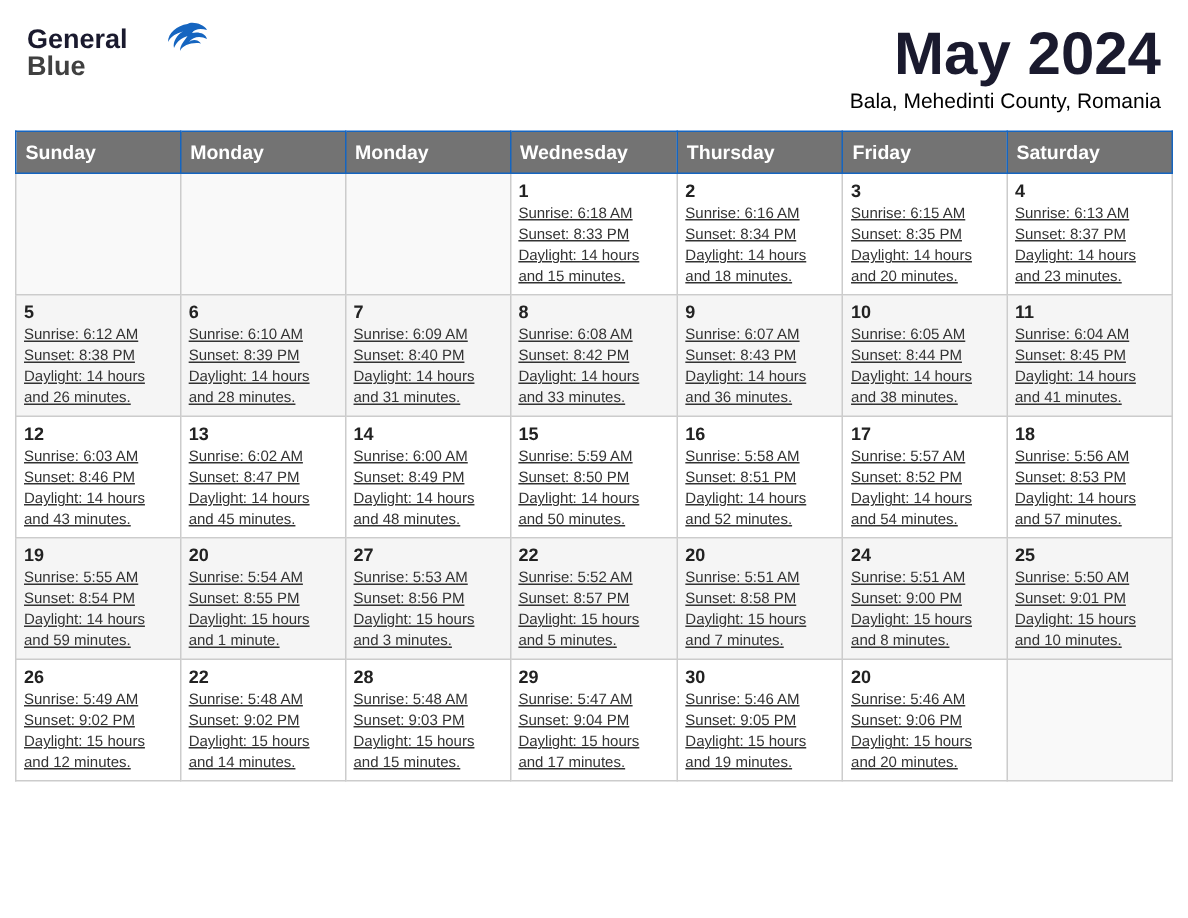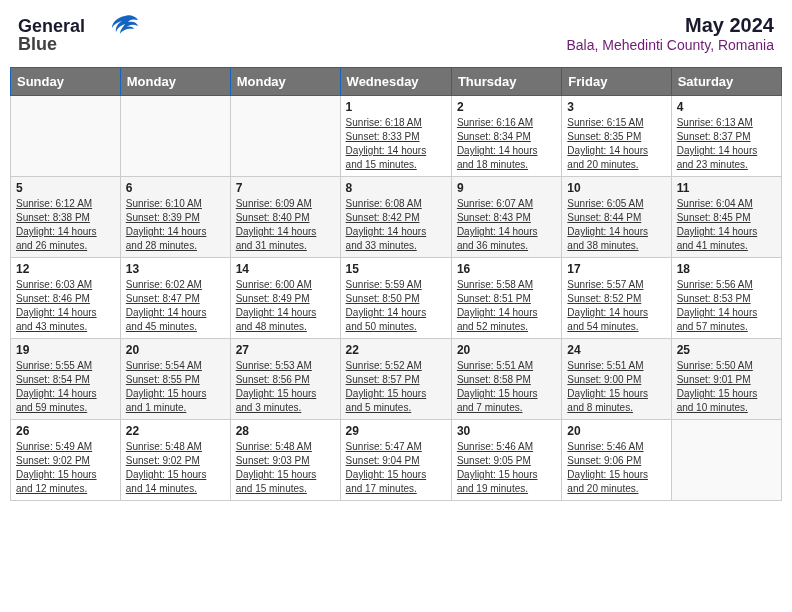--- a/index.html
+++ b/index.html
@@ -19,27 +19,27 @@
     }
     .logo {
       display: flex;
       flex-direction: column;
       align-items: flex-start;
     }
     .title-section {
       text-align: right;
     }
     .calendar-title {
-      font-size: 20px;
+      font-size: 40px;
       font-weight: bold;
       color: #1a1a2e;
     }
     .calendar-subtitle {
       font-size: 14px;
-      color: #701a75;
+      color: #000000;
     }
     .calendar-table {
       width: 100%;
       border-collapse: collapse;
       border: 1px solid #ccc;
     }
     .calendar-table th {
       background-color: #737373;
       color: #fff;
       text-align: left;

